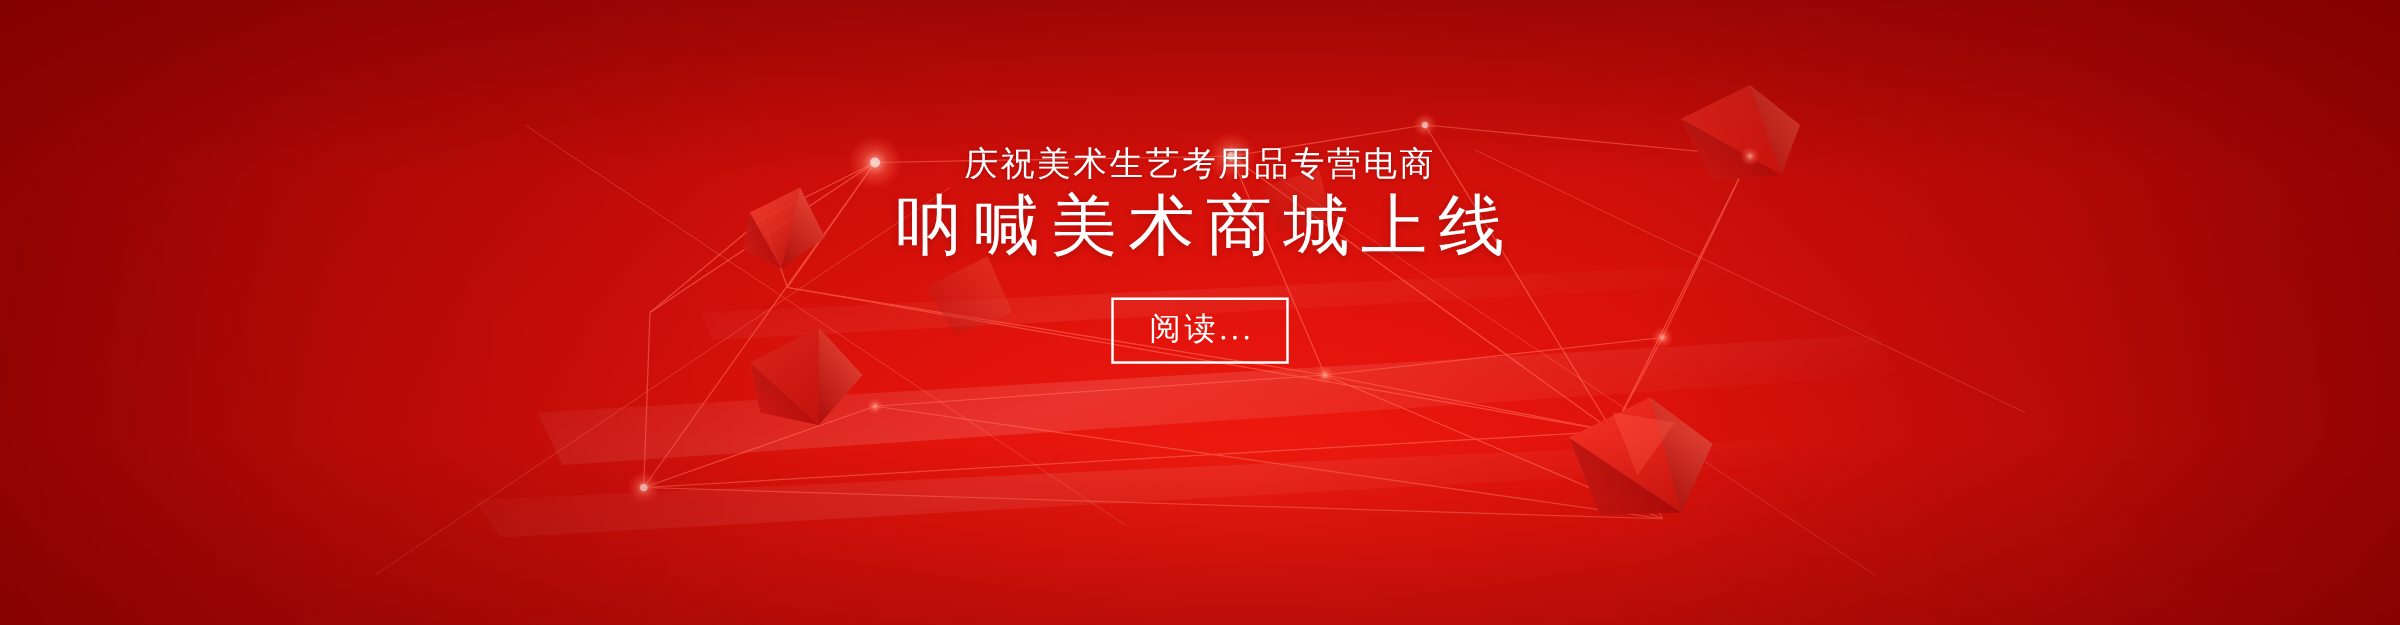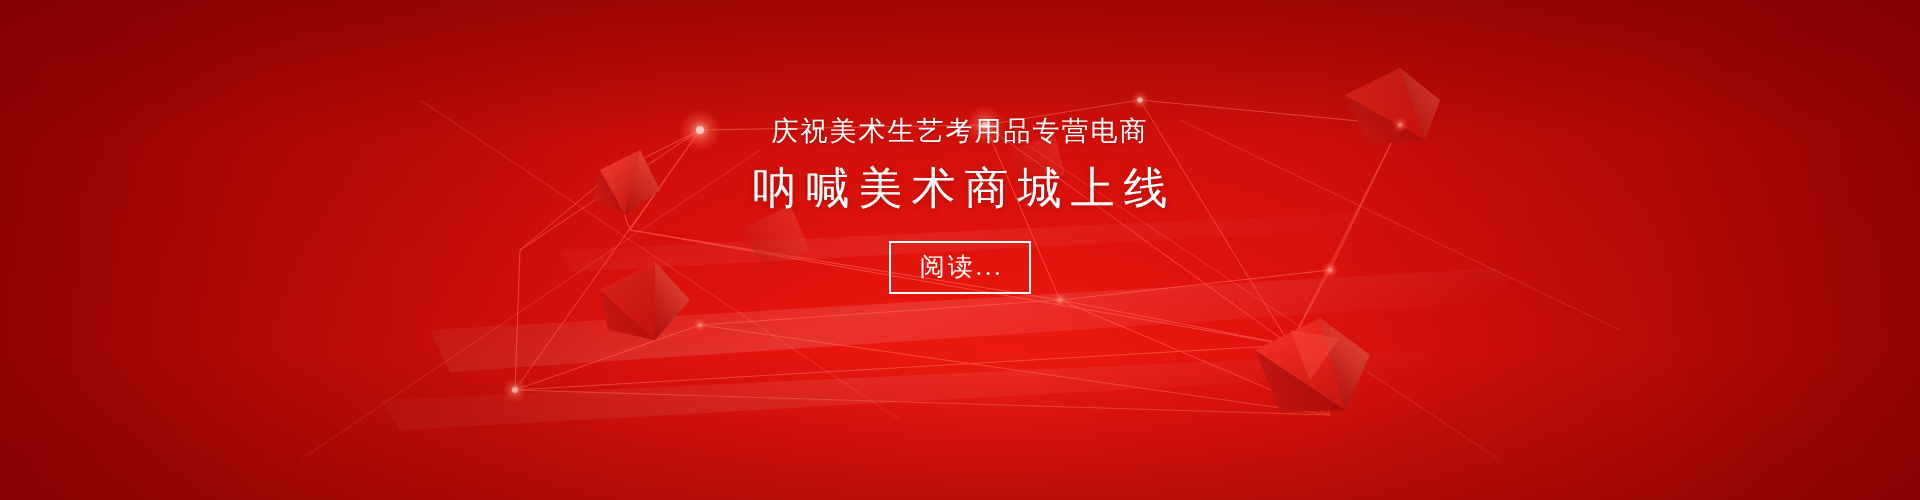--- a/index.html
+++ b/index.html
@@ -68,24 +68,24 @@
     color: #ffffff;
     font-size: 27px;
     letter-spacing: 2px;
     line-height: 1;
     font-weight: 400;
     white-space: nowrap;
     text-shadow: 0 1px 3px rgba(110,0,0,0.45);
   }
 
   .headline {
-    margin-top: 22px;
+    margin-top: 10px;
     color: #ffffff;
     font-family: "Liberation Serif", serif;
-    font-size: 44px;
+    font-size: 53px;
     line-height: 1;
     letter-spacing: 9px;
     font-weight: 400;
     white-space: nowrap;
     text-indent: 9px;
     text-shadow: 0 2px 6px rgba(110,0,0,0.40);
   }
 
   .cta-wrap {
     margin-top: 30px;

